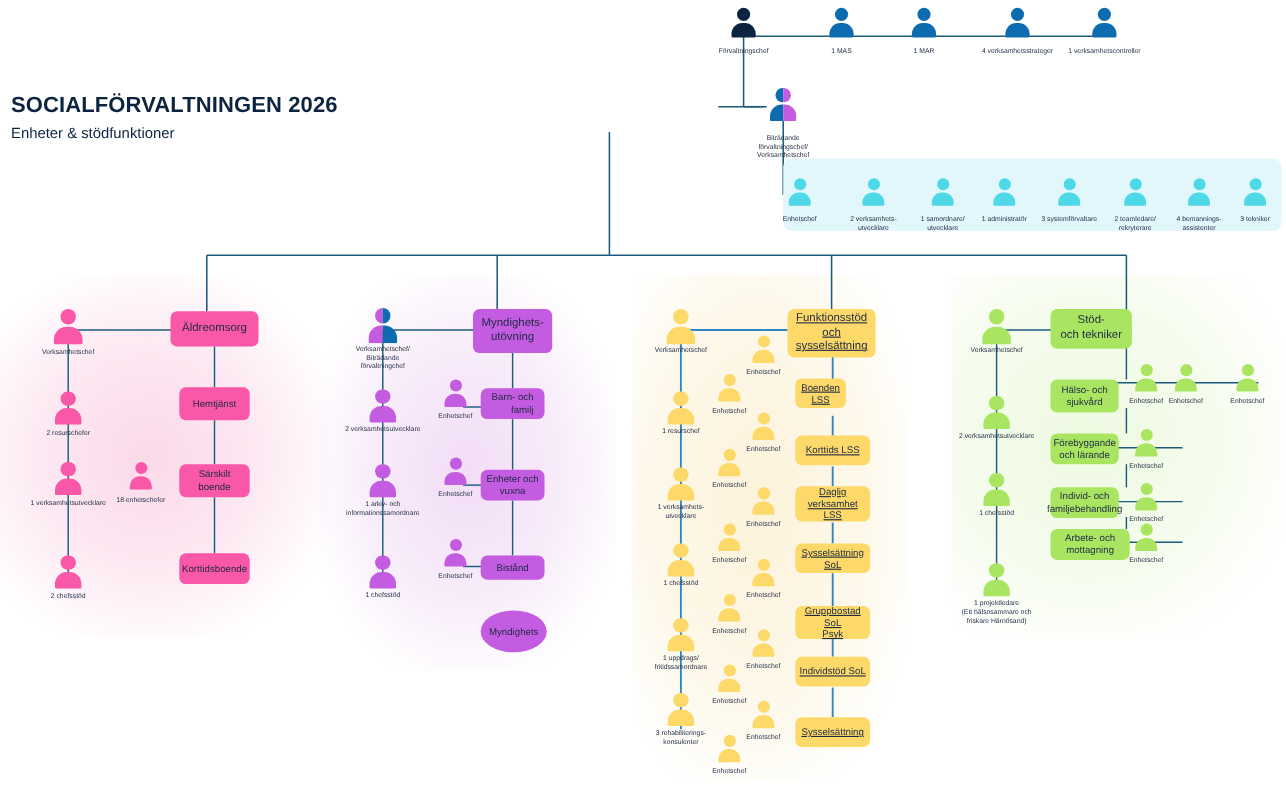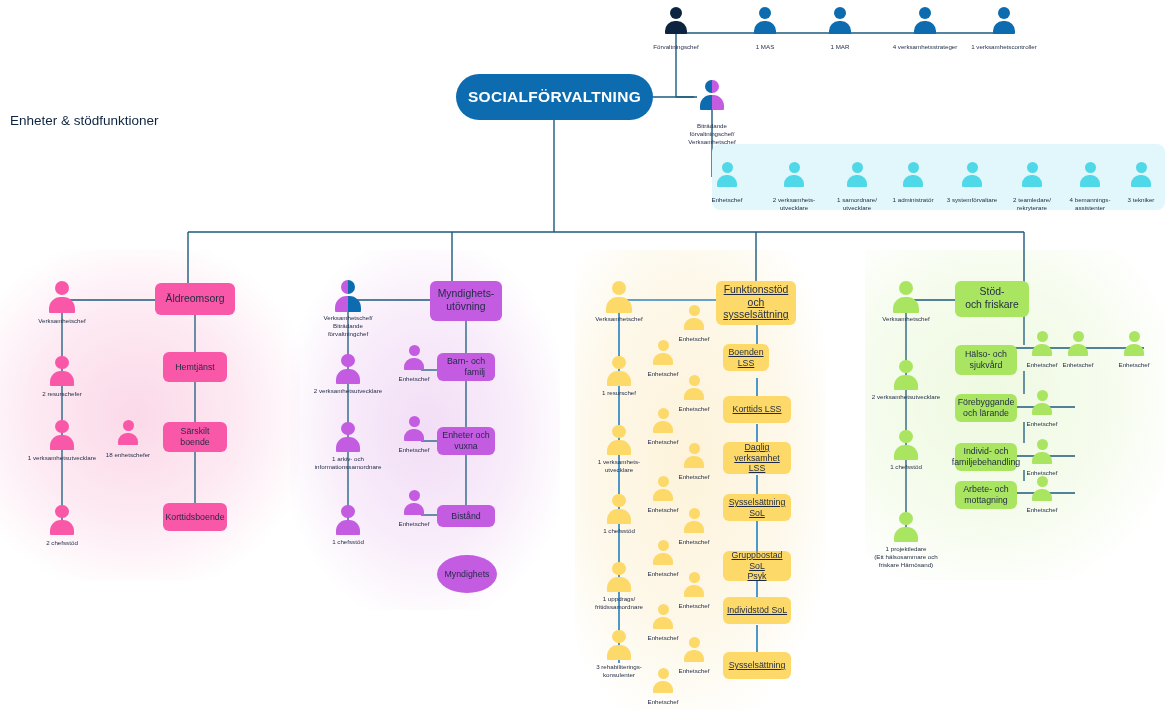--- a/index.html
+++ b/index.html
@@ -149,23 +149,23 @@
       <path d="M1024,371 L1024,394"></path>
       <path d="M1024,422 L1024,443"></path>
       <path d="M1024,470 L1024,481"></path>
       <path d="M1009,348 L1144,348"></path>
       <path d="M1009,407 L1075,407"></path>
       <path d="M1009,456 L1075,456"></path>
       <path d="M1009,493 L1075,493"></path>
     </g>
   </svg>
 
+  <div id="title">SOCIALFÖRVALTNINGEN 2026</div>
   <div id="subtitle">Enheter &amp; stödfunktioner</div>
 
-  <div id="root-box">SOCIALFÖRVALTNING</div>
 
   <div id="stab-panel"></div>
 
   <div id="nodes">
       <div class="person" style="left: 665px; top: 7px; width: 22px;">
         <span class="glyph" style="width: 22px; height: 27.74px;">
           <span class="head" style="left: 4.95px; top: 0px; width: 12.1px; height: 12.1px; background: rgb(13, 36, 64);"></span>
           <span class="body" style="left: 0px; top: 13.6px; width: 22px; height: 13.64px; background: rgb(13, 36, 64); border-radius: 9.9px 9.9px 1px 1px;"></span>
         </span>
         <span class="plabel wide" style="top: 36px;">Förvaltningschef</span>
@@ -513,28 +513,28 @@
         <span class="plabel" style="top: 30px;">Enhetschef</span>
       </div>
       <div class="person" style="left: 653px; top: 668px; width: 20px;">
         <span class="glyph" style="width: 20px; height: 25.4px;">
           <span class="head" style="left: 4.5px; top: 0px; width: 11px; height: 11px; background: rgb(252, 217, 104);"></span>
           <span class="body" style="left: 0px; top: 12.5px; width: 20px; height: 12.4px; background: rgb(252, 217, 104); border-radius: 9px 9px 1px 1px;"></span>
         </span>
         <span class="plabel" style="top: 30px;">Enhetschef</span>
       </div>
       <div class="ubox c-green head" style="left: 955px; top: 281px; width: 74px; height: 36px; white-space: pre-line;">Stöd-
-och friskare</div>
+och tekniker</div>
       <div class="ubox c-green" style="left: 955px; top: 345px; width: 62px; height: 30px; white-space: pre-line;">Hälso- och
 sjukvård</div>
       <div class="ubox c-green" style="left: 955px; top: 394px; width: 62px; height: 28px; white-space: pre-line;">Förebyggande
 och lärande</div>
       <div class="ubox c-green" style="left: 955px; top: 443px; width: 62px; height: 28px; white-space: pre-line;">Individ- och
 familjebehandling</div>
-      <div class="ubox c-green" style="left: 955px; top: 481px; width: 62px; height: 28px; white-space: pre-line;">Arbete- och
+      <div class="ubox c-green" style="left: 955px; top: 481px; width: 72px; height: 28px; white-space: pre-line;">Arbete- och
 mottagning</div>
       <div class="person" style="left: 893px; top: 281px; width: 26px;">
         <span class="glyph" style="width: 26px; height: 32.42px;">
           <span class="head" style="left: 5.85px; top: 0px; width: 14.3px; height: 14.3px; background: rgb(170, 229, 98);"></span>
           <span class="body" style="left: 0px; top: 15.8px; width: 26px; height: 16.12px; background: rgb(170, 229, 98); border-radius: 11.7px 11.7px 1px 1px;"></span>
         </span>
         <span class="plabel wide" style="top: 34px;">Verksamhetschef</span>
       </div>
       <div class="person" style="left: 894px; top: 360px; width: 24px;">
         <span class="glyph" style="width: 24px; height: 30.08px;">

